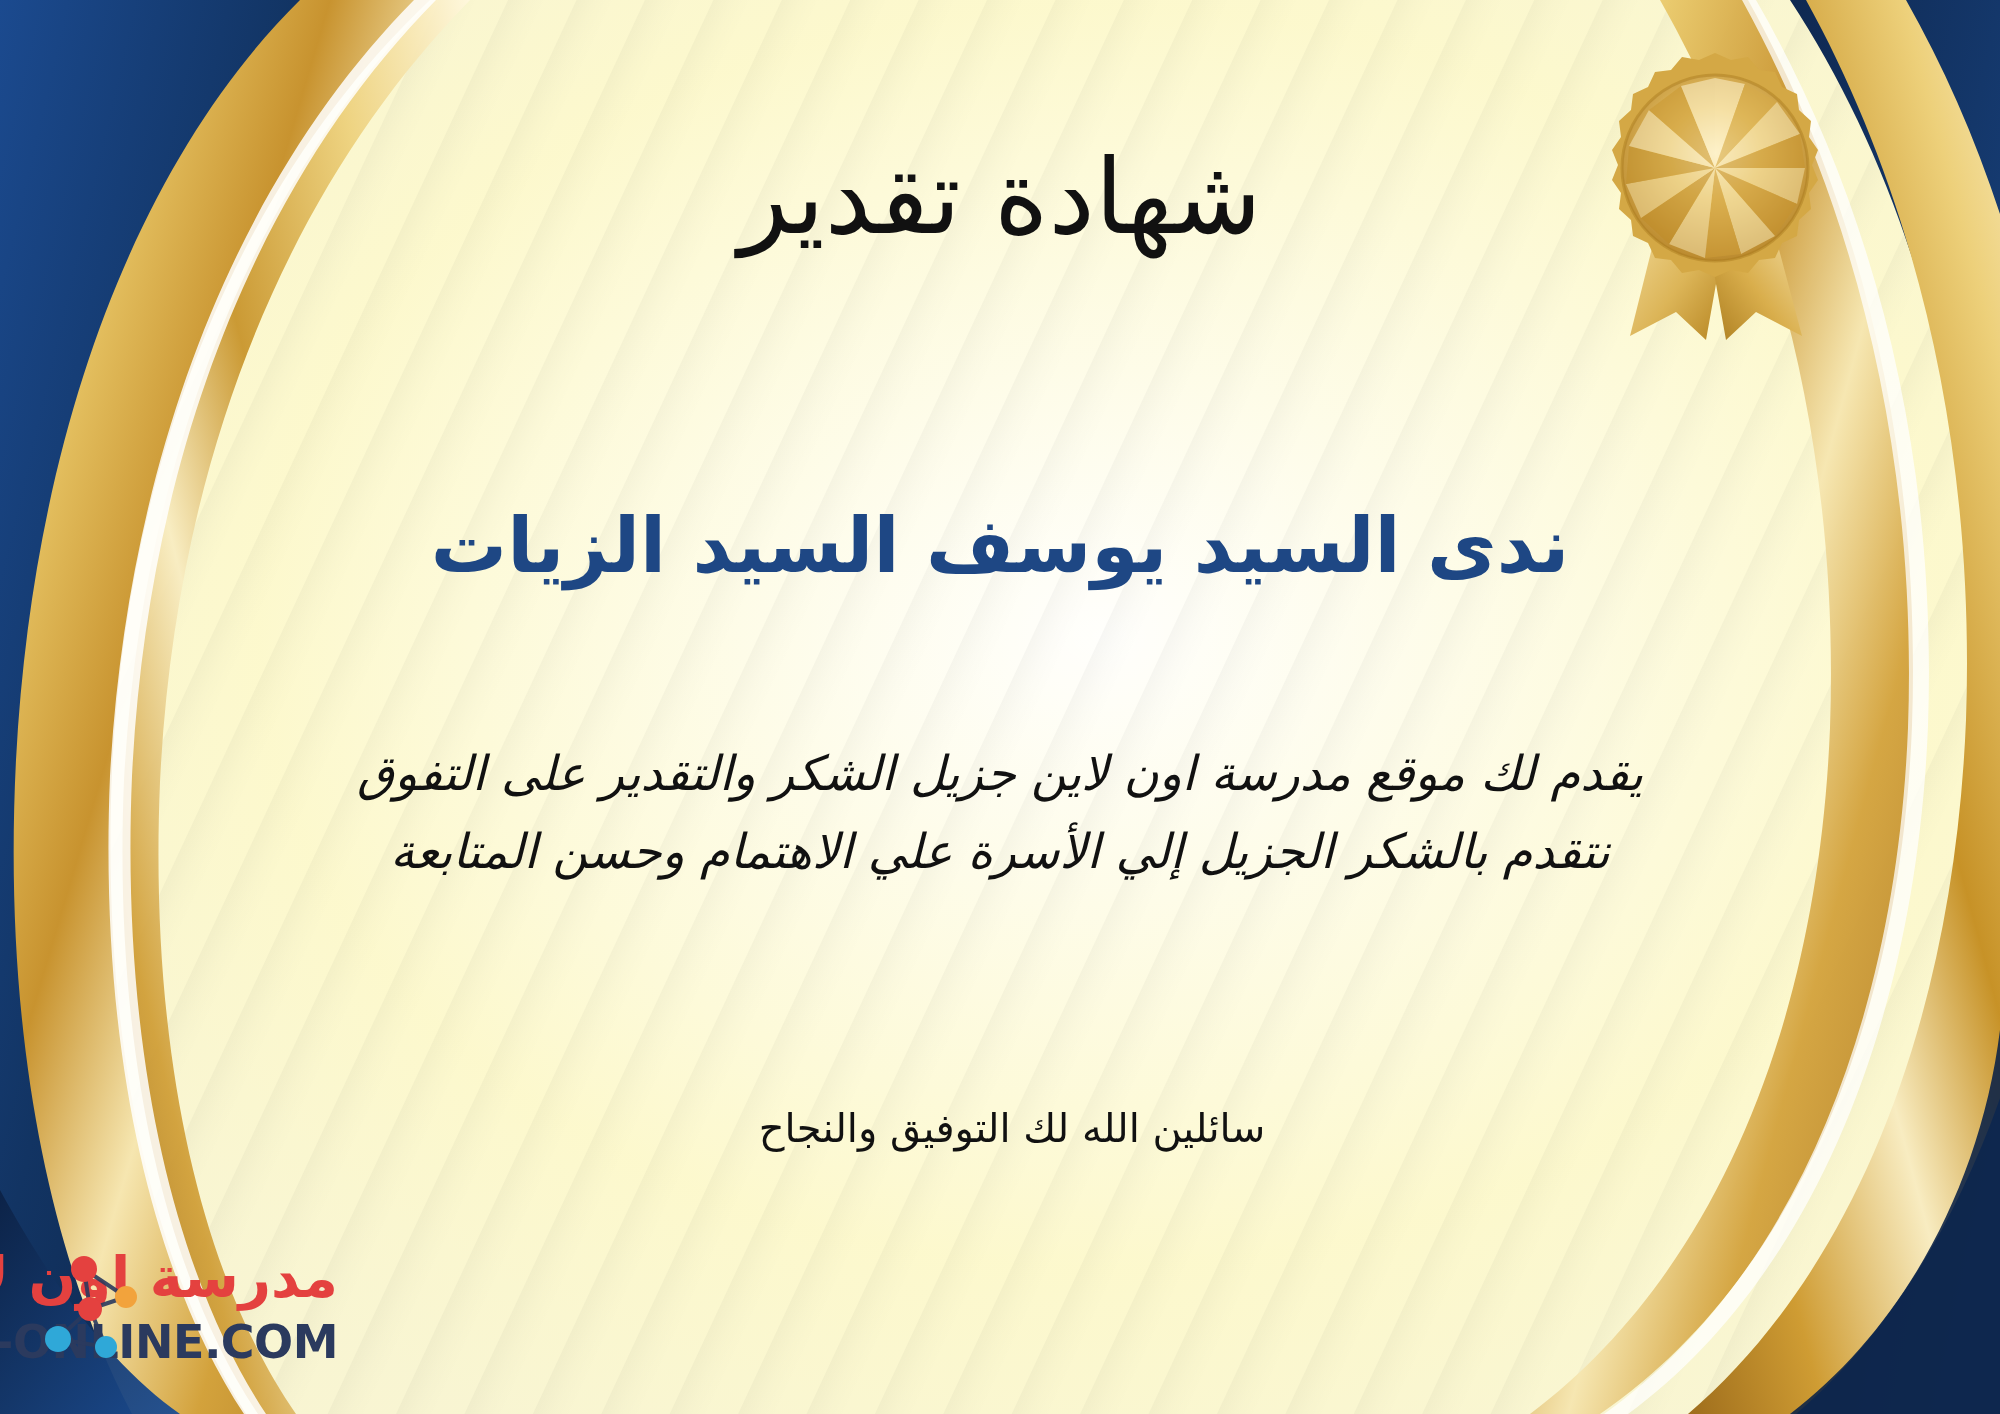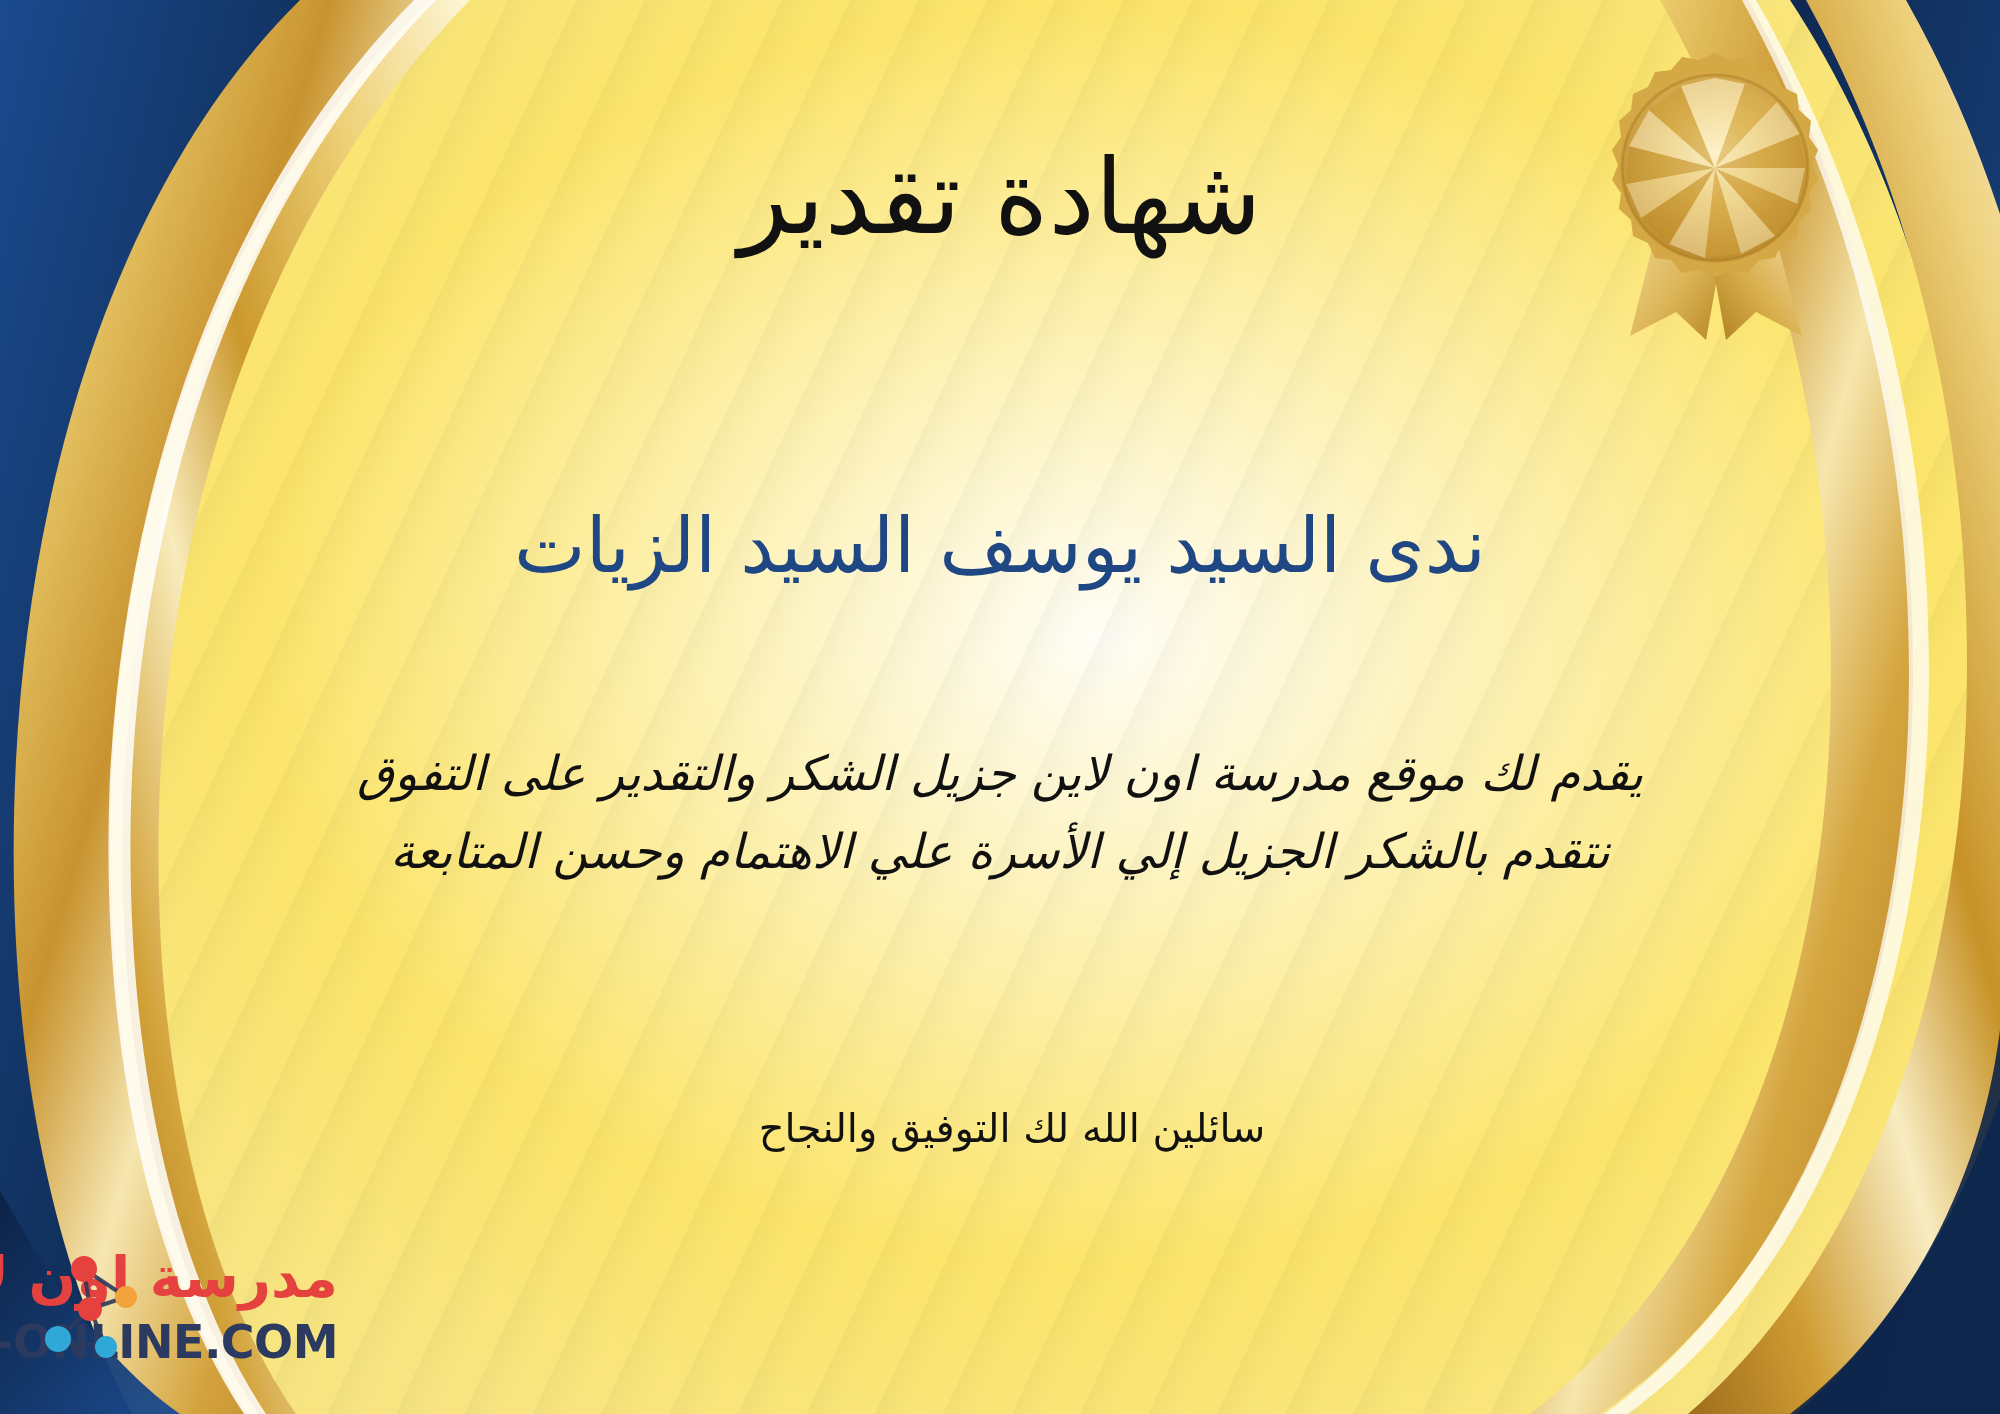--- a/index.html
+++ b/index.html
@@ -6,21 +6,21 @@
   body{
     width:2000px;height:1414px;
     background:#ffffff;
     font-family:"DejaVu Sans", sans-serif;
     overflow:hidden;
   }
   #cert{
     position:relative;
     width:2000px;height:1414px;
     overflow:hidden;
-    background:#fde047;
+    background:#fef9c3;
   }
   
   .bg-texture{
     position:absolute;inset:0;
     background:
       repeating-linear-gradient(115deg,
         rgba(0,0,0,0.000) 0px,
         rgba(0,0,0,0.000) 26px,
         rgba(0,0,0,0.030) 27px,
         rgba(0,0,0,0.012) 44px,
@@ -50,21 +50,21 @@
     line-height:1.1;
     font-weight:400;
     color:#111111;
     letter-spacing:1px;
     font-family:"DejaVu Sans", sans-serif;
   }
   .student-name{
     position:absolute;
     top:500px;left:0;width:1700px;
     font-size:76px;
-    font-weight:400;
+    font-weight:700;
     color:#1e4784;
     line-height:1.2;
   }
   .body-block{
     position:absolute;
     top:735px;left:30px;width:1640px;
     font-size:48px;
     line-height:1.62;
     color:#111111;
     font-weight:400;

